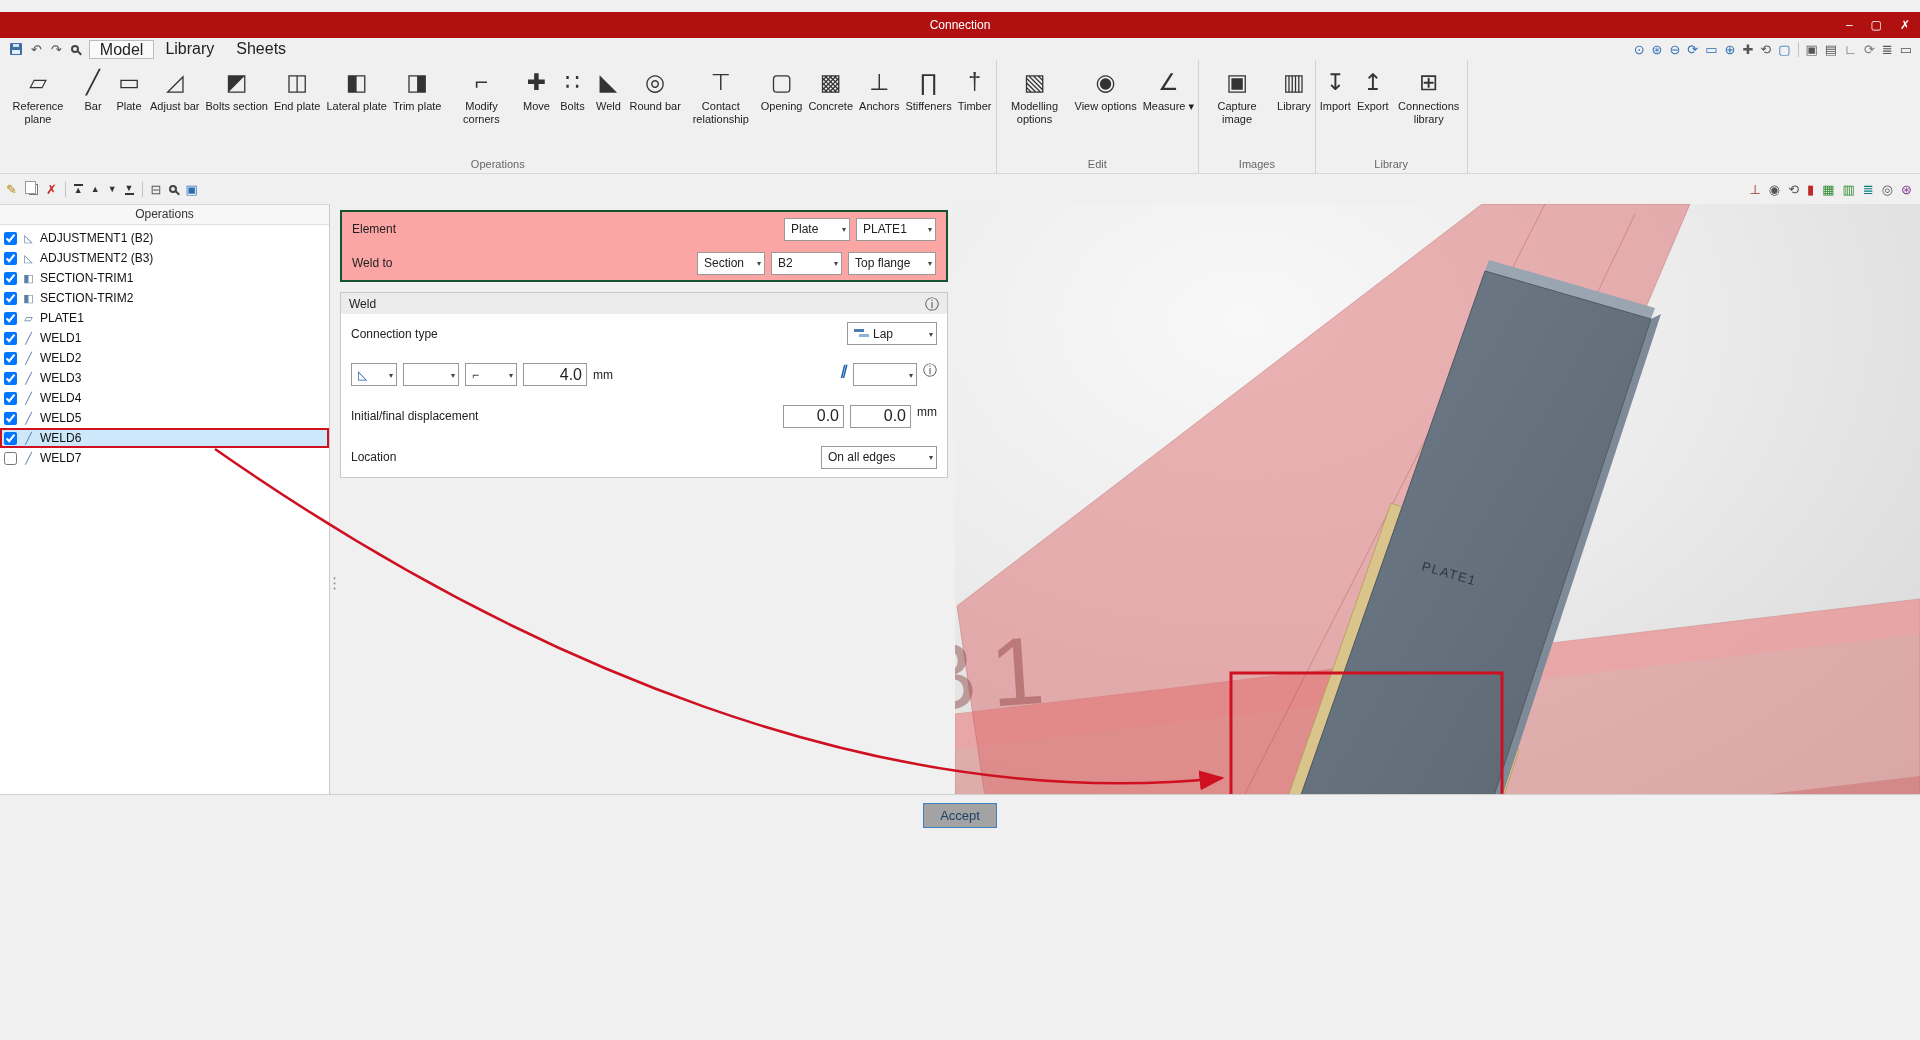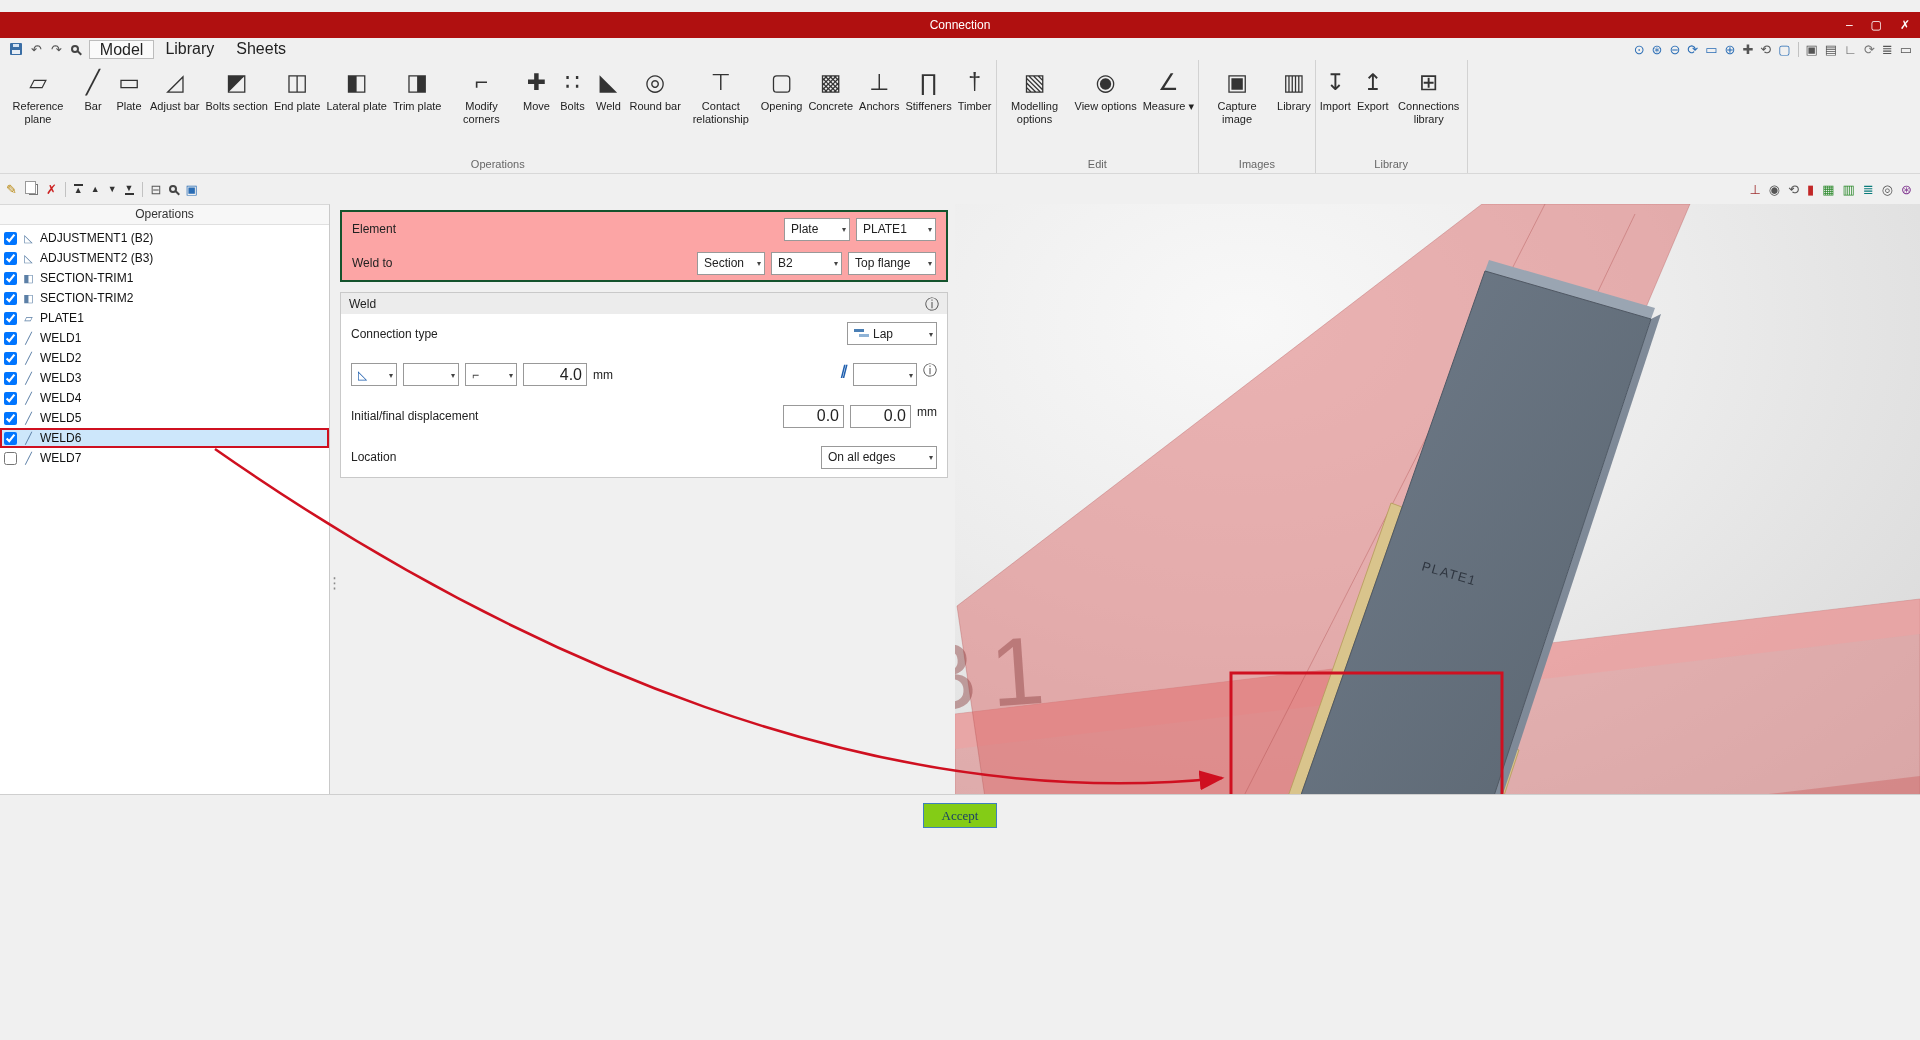--- a/index.html
+++ b/index.html
@@ -84,21 +84,21 @@
   .contour-sym{color:#444;font-size:12px}
 
   
   .viewport{position:absolute;left:955px;top:192px;right:0;bottom:42px;background:radial-gradient(ellipse at 30% 20%,#f8f8f8 0%,#ececec 45%,#d6d6d6 100%);overflow:hidden}
   .scene{position:absolute;left:0;top:0}
   svg text{font-family:"Liberation Sans",sans-serif}
   .arrow-overlay{position:absolute;left:0;top:0;z-index:40;pointer-events:none}
 
   
   .bottombar{position:absolute;left:0;right:0;bottom:0;height:42px;background:#f0f0f0;border-top:1px solid #cfcfcf}
-  .accept{position:absolute;left:50%;top:8px;transform:translateX(-50%);width:74px;height:25px;background:#84cc16;border:1px solid #3f7fbf;font-size:13px;color:#1b3f66;font-family:Liberation Serif, serif}
+  .accept{position:absolute;left:50%;top:8px;transform:translateX(-50%);width:74px;height:25px;background:#a3a3a3;border:1px solid #3f7fbf;font-size:13px;color:#1b3f66;font-family:Liberation Sans, sans-serif}
 </style>
 </head>
 <body>
 
 <div id="app" data-name="application-window">
 
   <div class="titlebar" data-name="title-bar">
     <span class="title-text" data-name="window-title">Connection</span>
     <div id="wc" data-name="window-controls">
         <span data-name="minimize-button">–</span>

